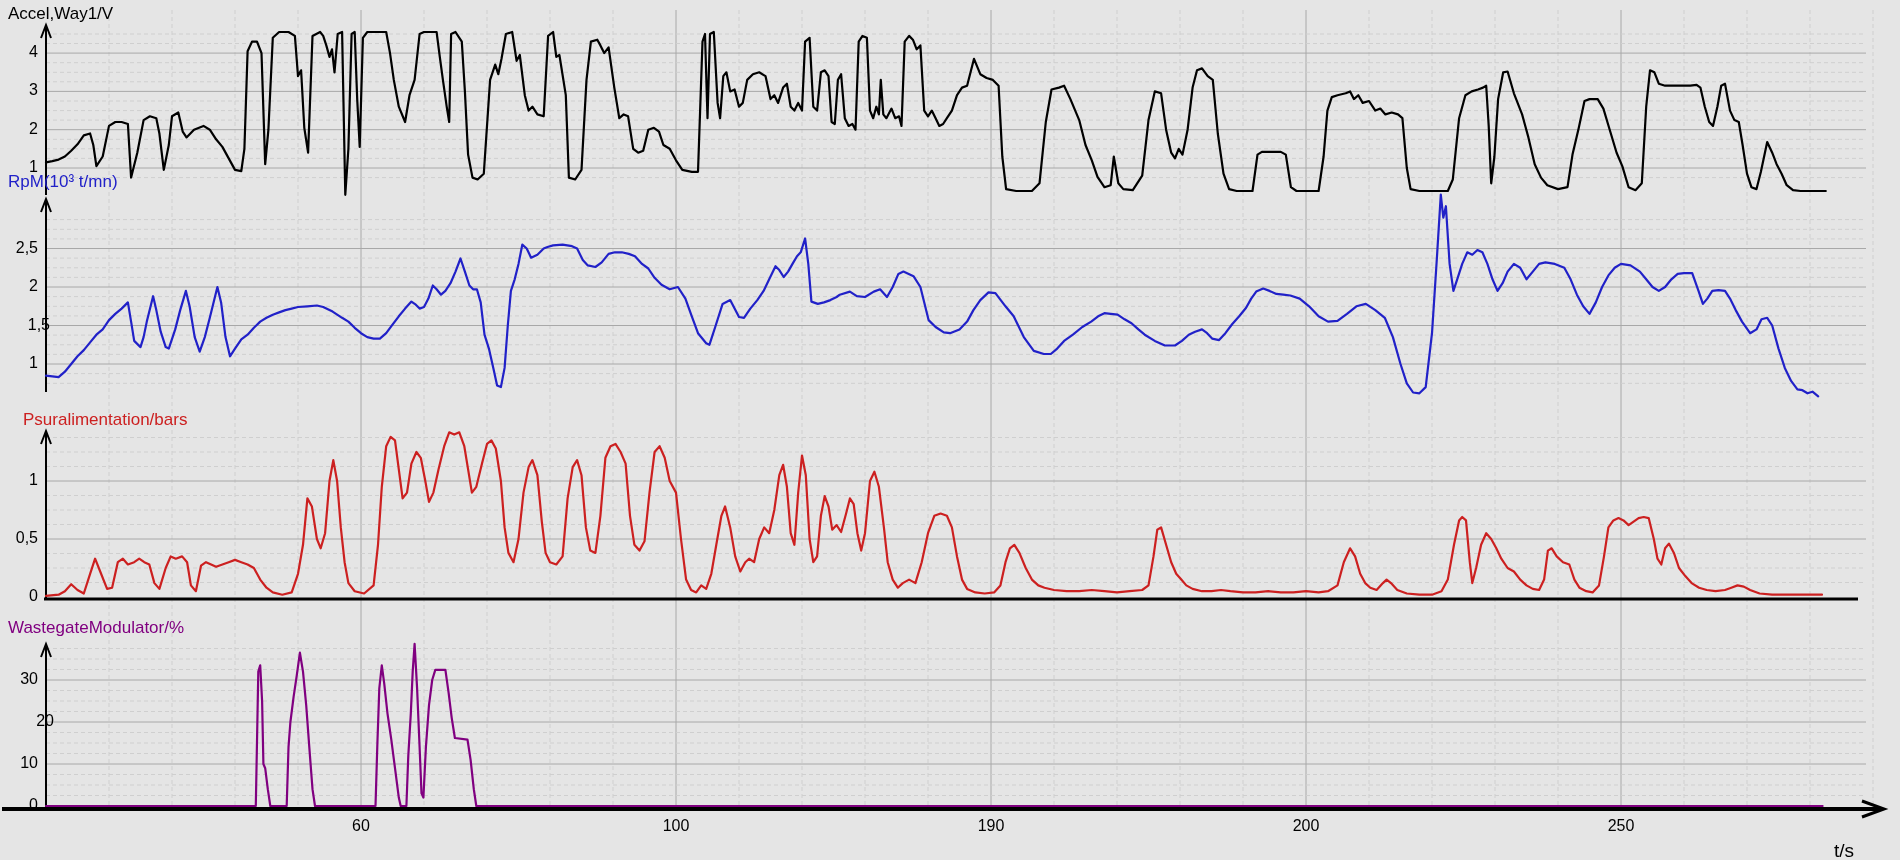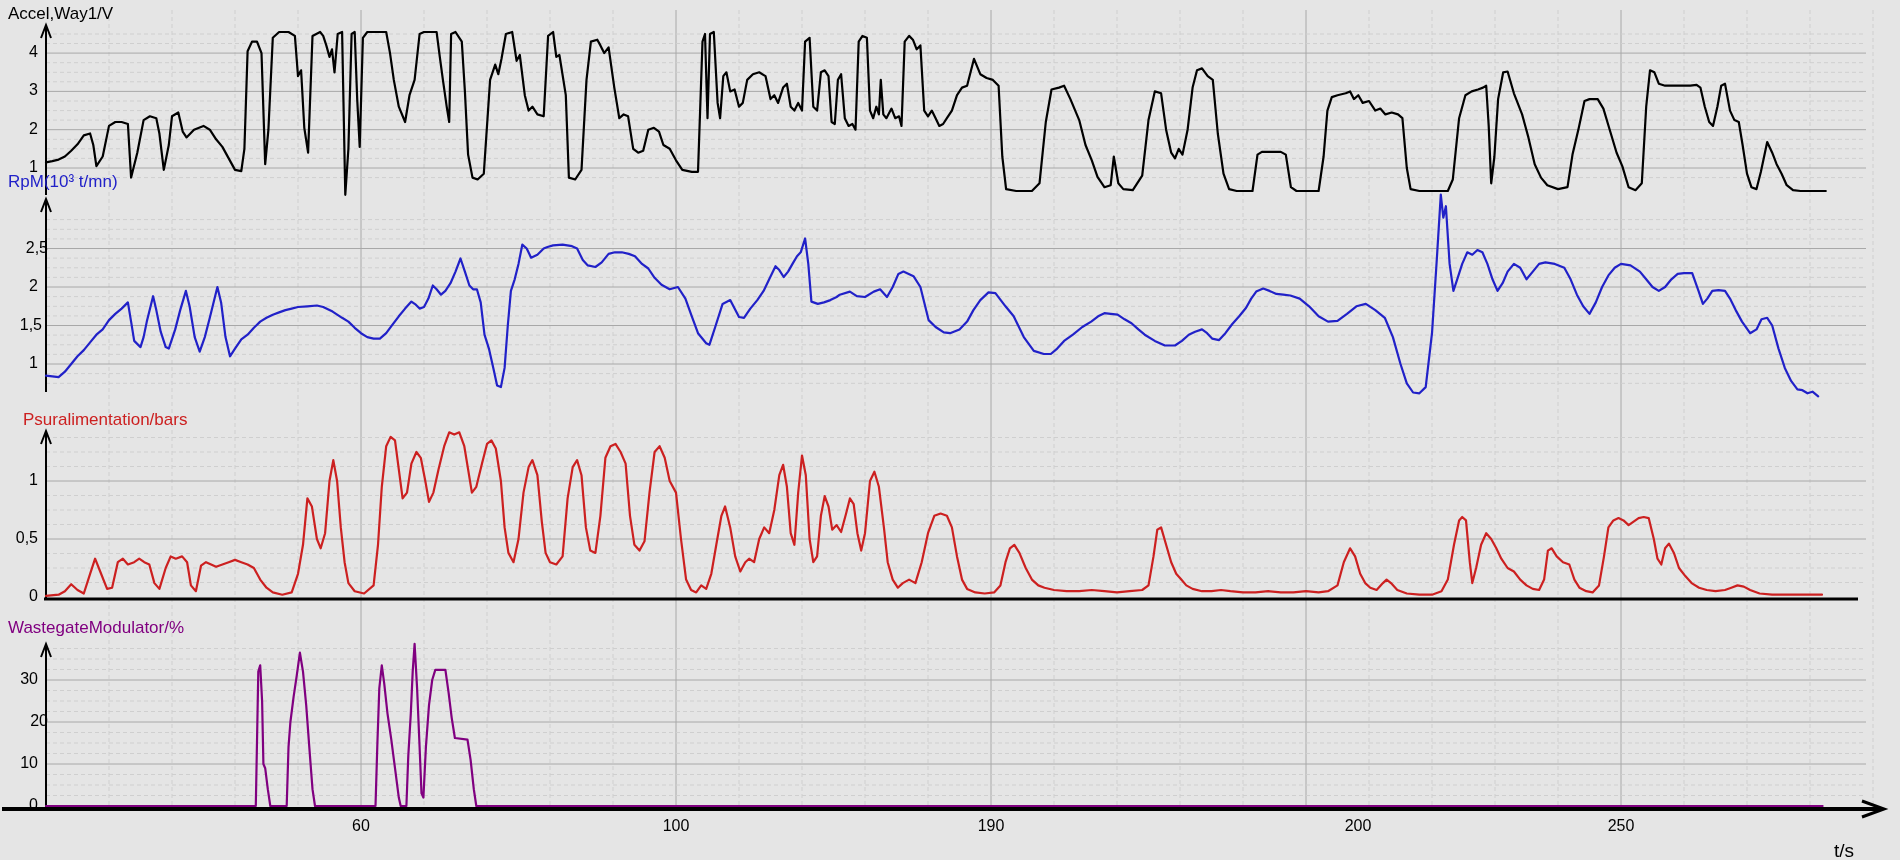--- a/index.html
+++ b/index.html
@@ -129,29 +129,29 @@
   <div class="chart-title" style="left:8px;top:618px;color:#800080;">WastegateModulator/%</div>
 
   <div class="xaxis-unit" style="left:1834px;top:840px;">t/s</div>
 
   <div id="tick-layer">
       <div class="tick-label ytick" style="left: 0px; top: 158px;">1</div>
       <div class="tick-label ytick" style="left: 0px; top: 120px;">2</div>
       <div class="tick-label ytick" style="left: 0px; top: 81px;">3</div>
       <div class="tick-label ytick" style="left: 0px; top: 43px;">4</div>
       <div class="tick-label ytick" style="left: 0px; top: 354px;">1</div>
-      <div class="tick-label ytick" style="left: 4px; top: 316px;">1,5</div>
+      <div class="tick-label ytick" style="left: 12px; top: 316px;">1,5</div>
       <div class="tick-label ytick" style="left: 0px; top: 277px;">2</div>
-      <div class="tick-label ytick" style="left: 10px; top: 239px;">2,5</div>
+      <div class="tick-label ytick" style="left: 0px; top: 239px;">2,5</div>
       <div class="tick-label ytick" style="left: 0px; top: 587px;">0</div>
       <div class="tick-label ytick" style="left: 0px; top: 529px;">0,5</div>
       <div class="tick-label ytick" style="left: 0px; top: 471px;">1</div>
       <div class="tick-label ytick" style="left: 0px; top: 796px;">0</div>
       <div class="tick-label ytick" style="left: 0px; top: 754px;">10</div>
-      <div class="tick-label ytick" style="left: 10px; top: 712px;">20</div>
+      <div class="tick-label ytick" style="left: 16px; top: 712px;">20</div>
       <div class="tick-label ytick" style="left: 0px; top: 670px;">30</div>
       <div class="tick-label xtick" style="left: 331px; top: 817px;">60</div>
       <div class="tick-label xtick" style="left: 646px; top: 817px;">100</div>
       <div class="tick-label xtick" style="left: 961px; top: 817px;">190</div>
-      <div class="tick-label xtick" style="left: 1328px; top: 817px; text-align: center;">200</div>
+      <div class="tick-label xtick" style="left: 1276px; top: 817px; text-align: center;">200</div>
       <div class="tick-label xtick" style="left: 1591px; top: 817px;">250</div>
     </div>
 </div>
 
 </body></html>

